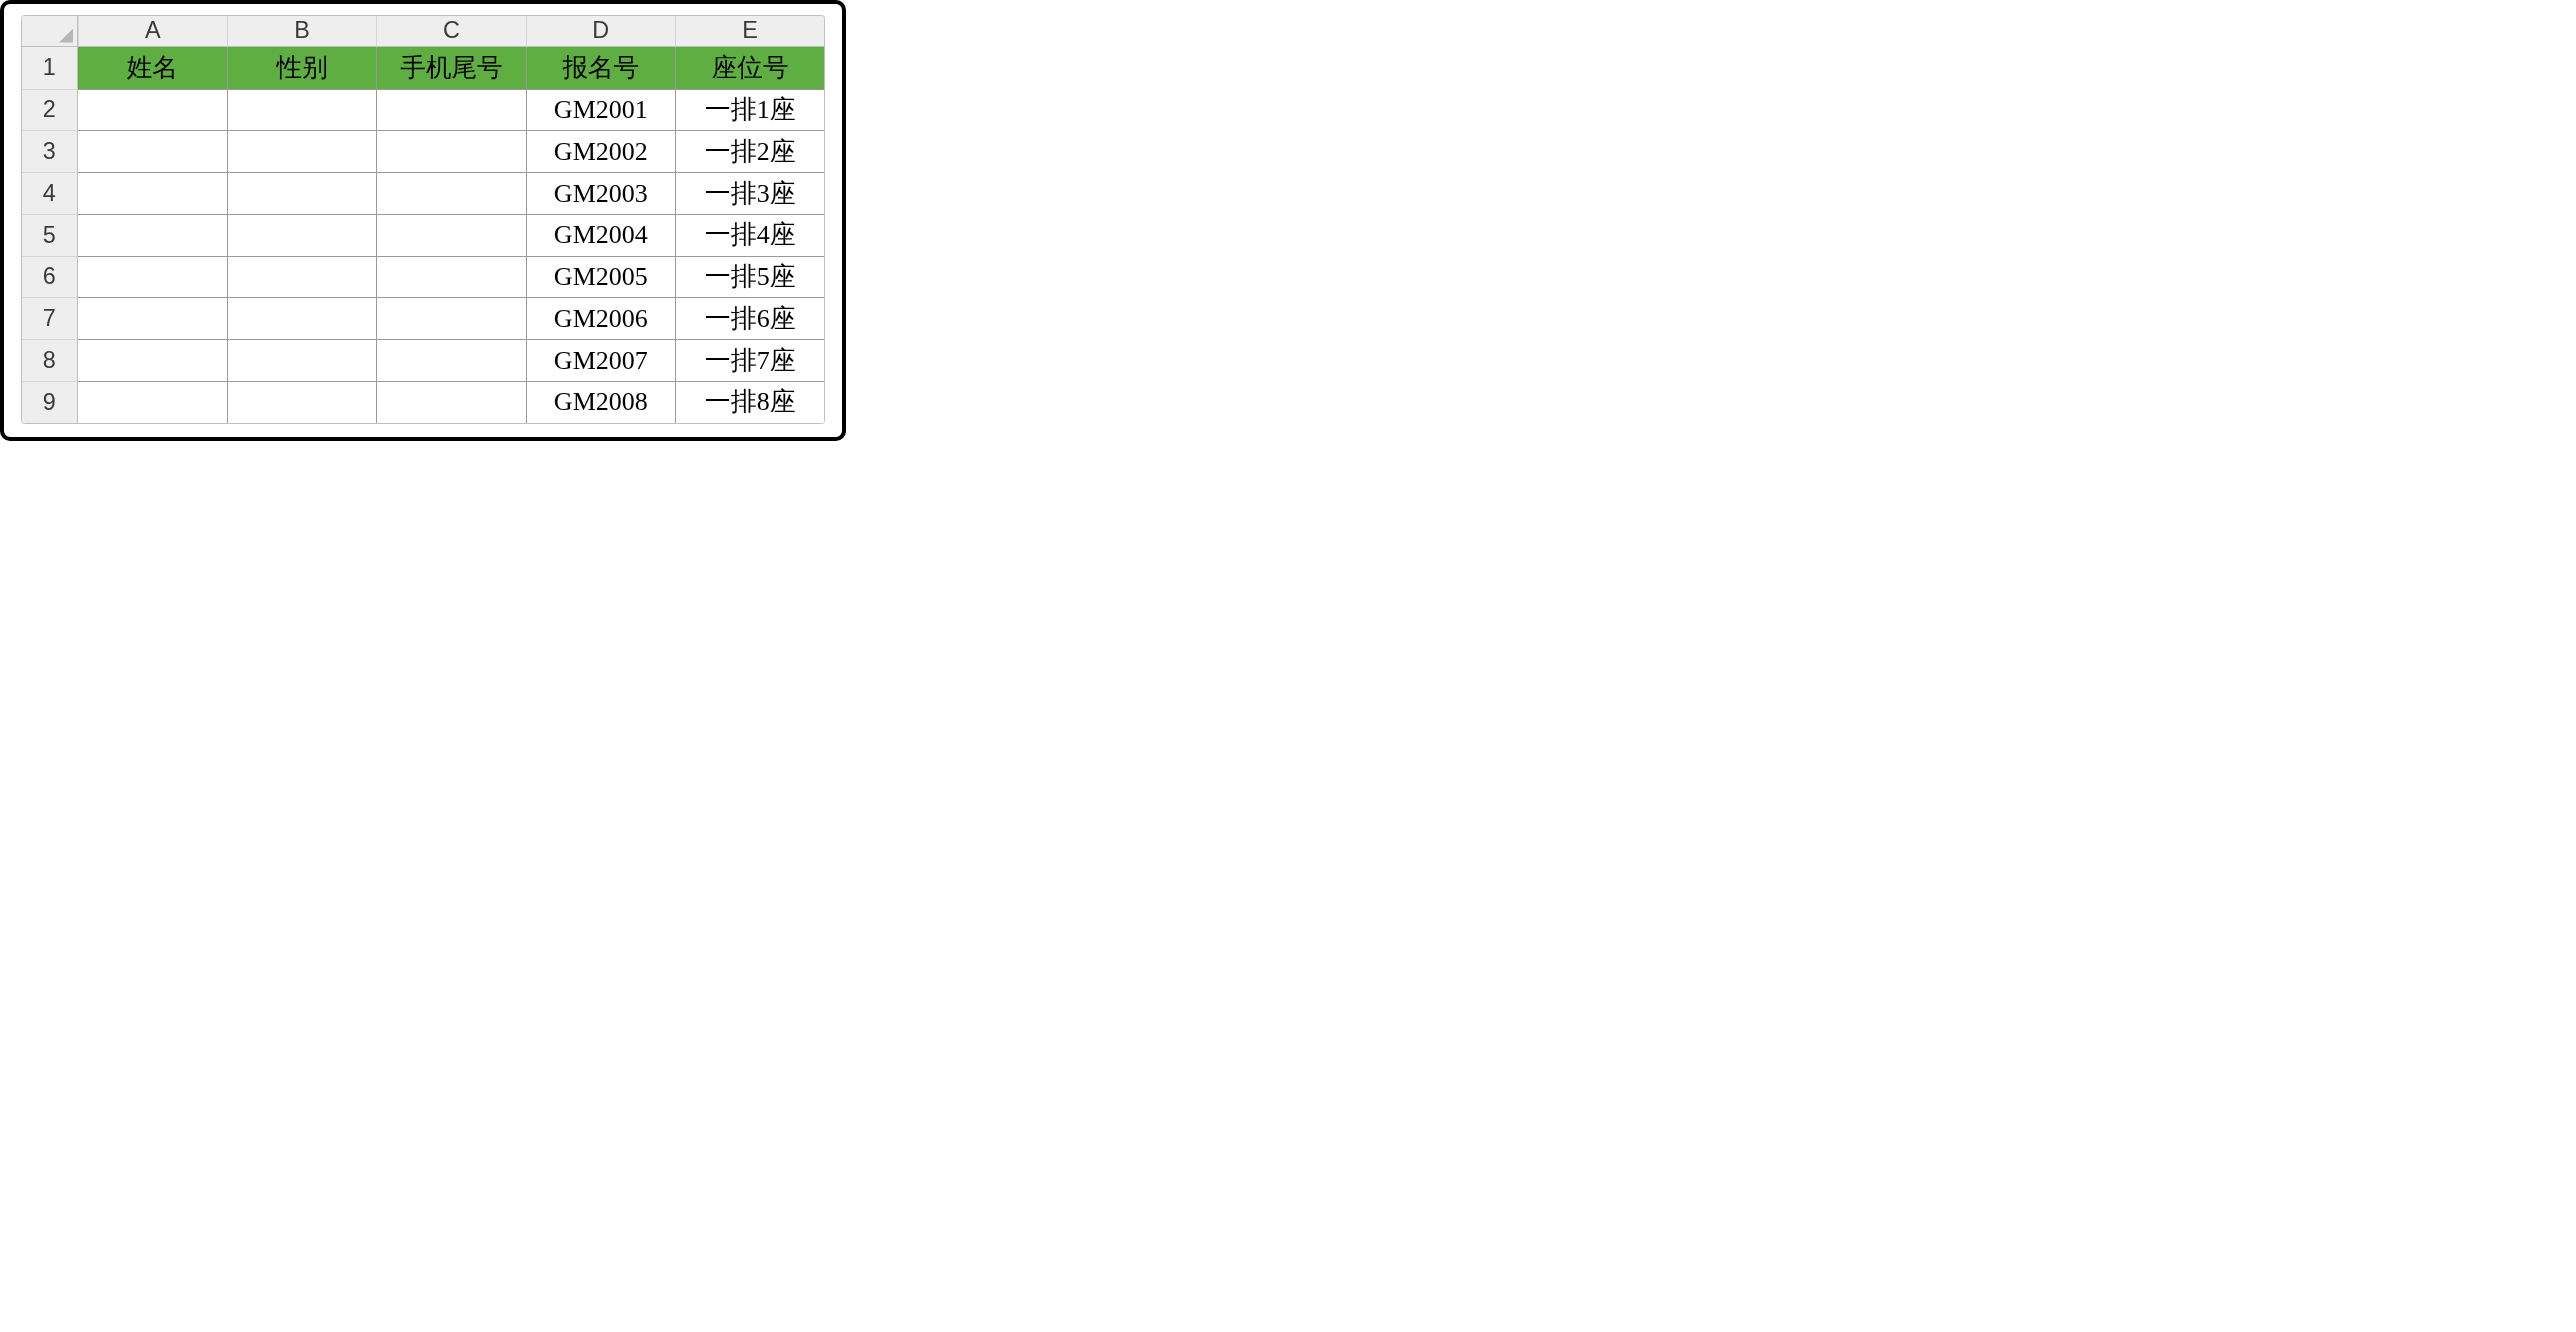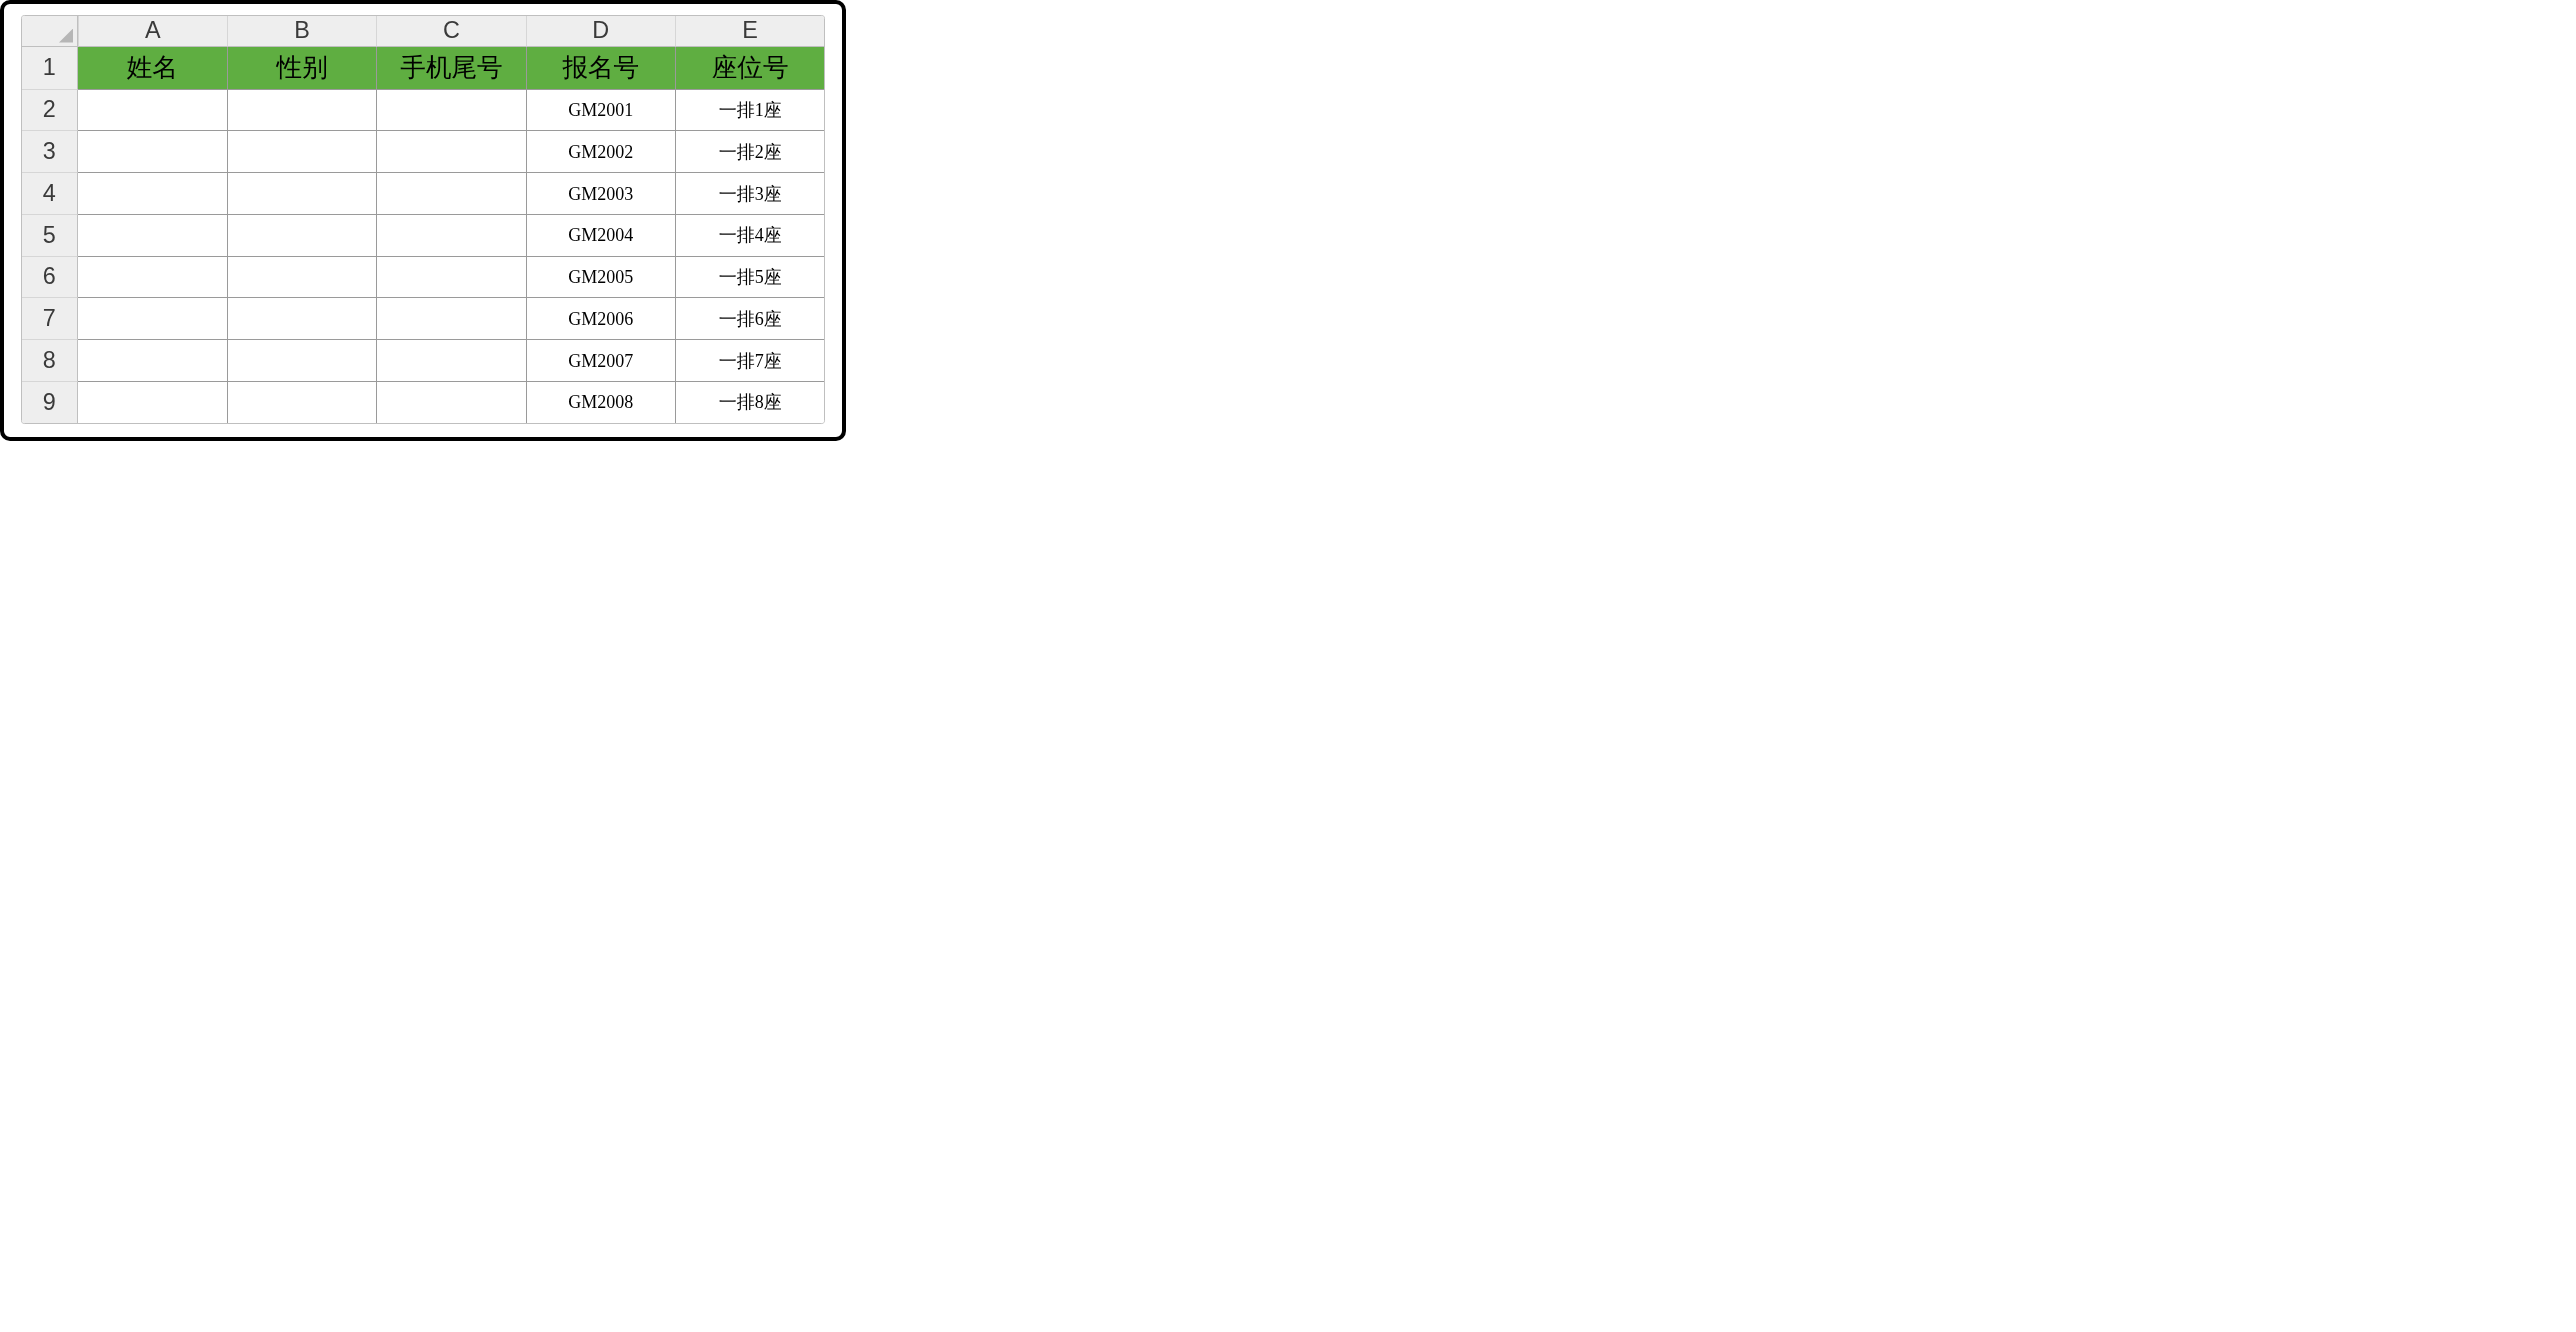--- a/index.html
+++ b/index.html
@@ -74,21 +74,21 @@
   .green {
     background: #5fae41;
     color: #000;
     font-family: "SimSun", "宋体", "Songti SC", serif;
     font-size: 25.6px;
   }
   .green.data { border-top: none; }
   
   .body-cell {
     font-family: "SimSun", "宋体", "Songti SC", serif;
-    font-size: 18px;
+    font-size: 26px;
     color: #000;
   }
 </style>
 </head>
 <body>
 
 <div class="page">
   <div class="sheet">
 
     <div class="cell corner">

